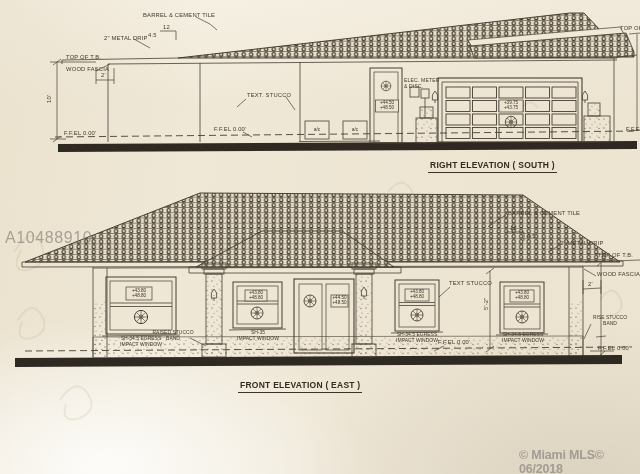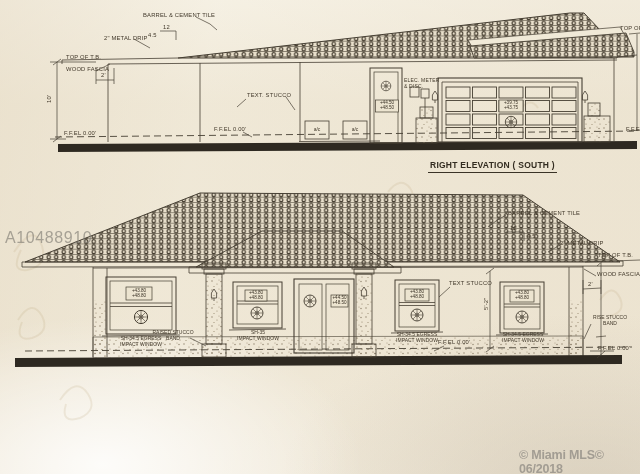--- a/index.html
+++ b/index.html
@@ -341,16 +341,17 @@
   </div>
   <div class="datum" style="left:510px;top:290px;width:24px;height:12px;">
     <span>+43.80</span>
     <span>+48.80</span>
   </div>
   <div class="datum" style="left:331px;top:295px;width:17px;height:12px;">
     <span>+44.50</span>
     <span>+48.50</span>
   </div>
 
+  <div class="title" style="left:238px;top:380px;">FRONT ELEVATION ( EAST )</div>
 
   <span class="wm-id">A10488910</span>
   <span class="wm-mls">© Miami MLS© 06/2018</span>
 </div>
 
 </body></html>

